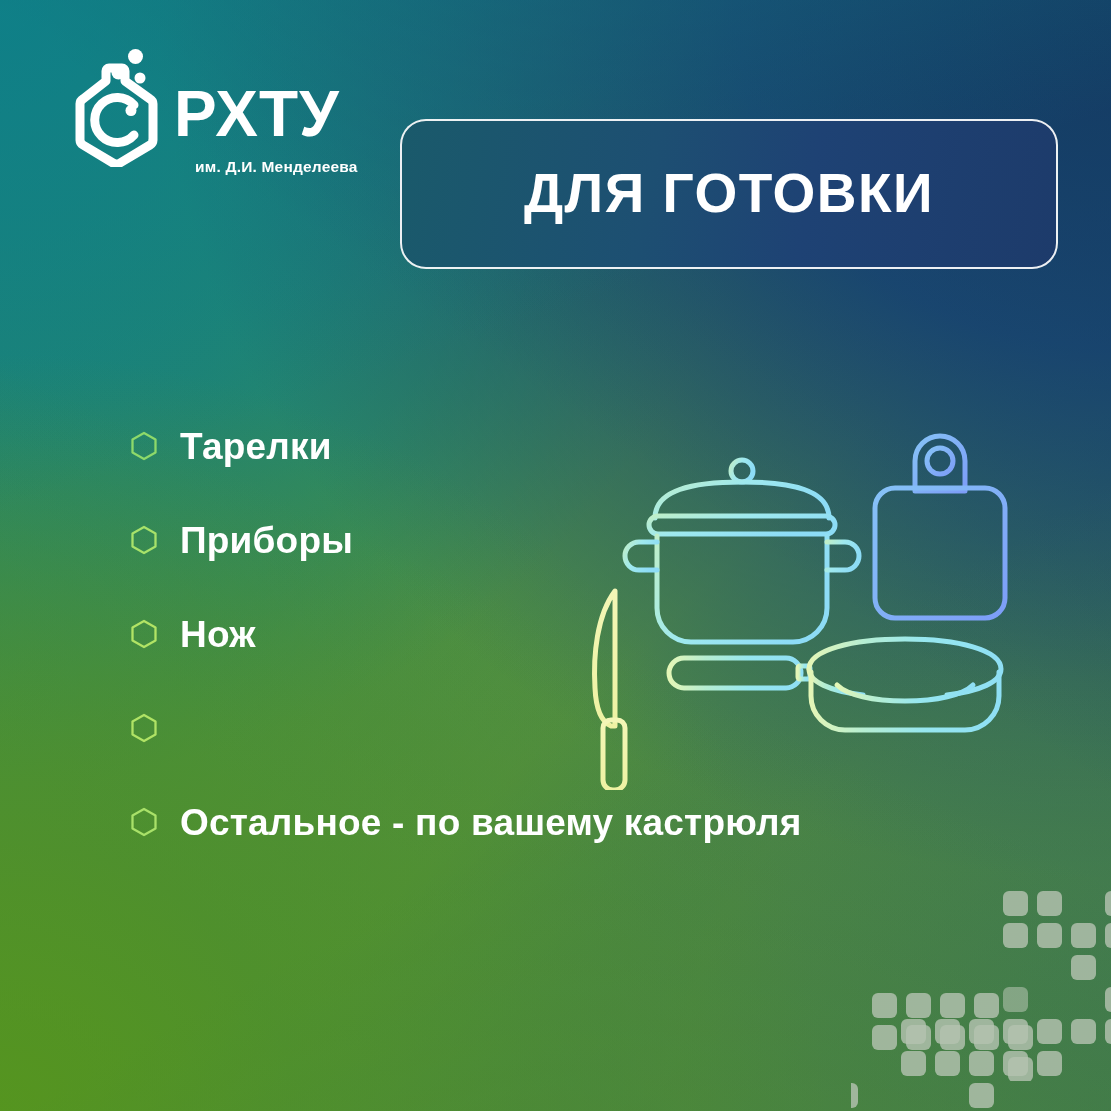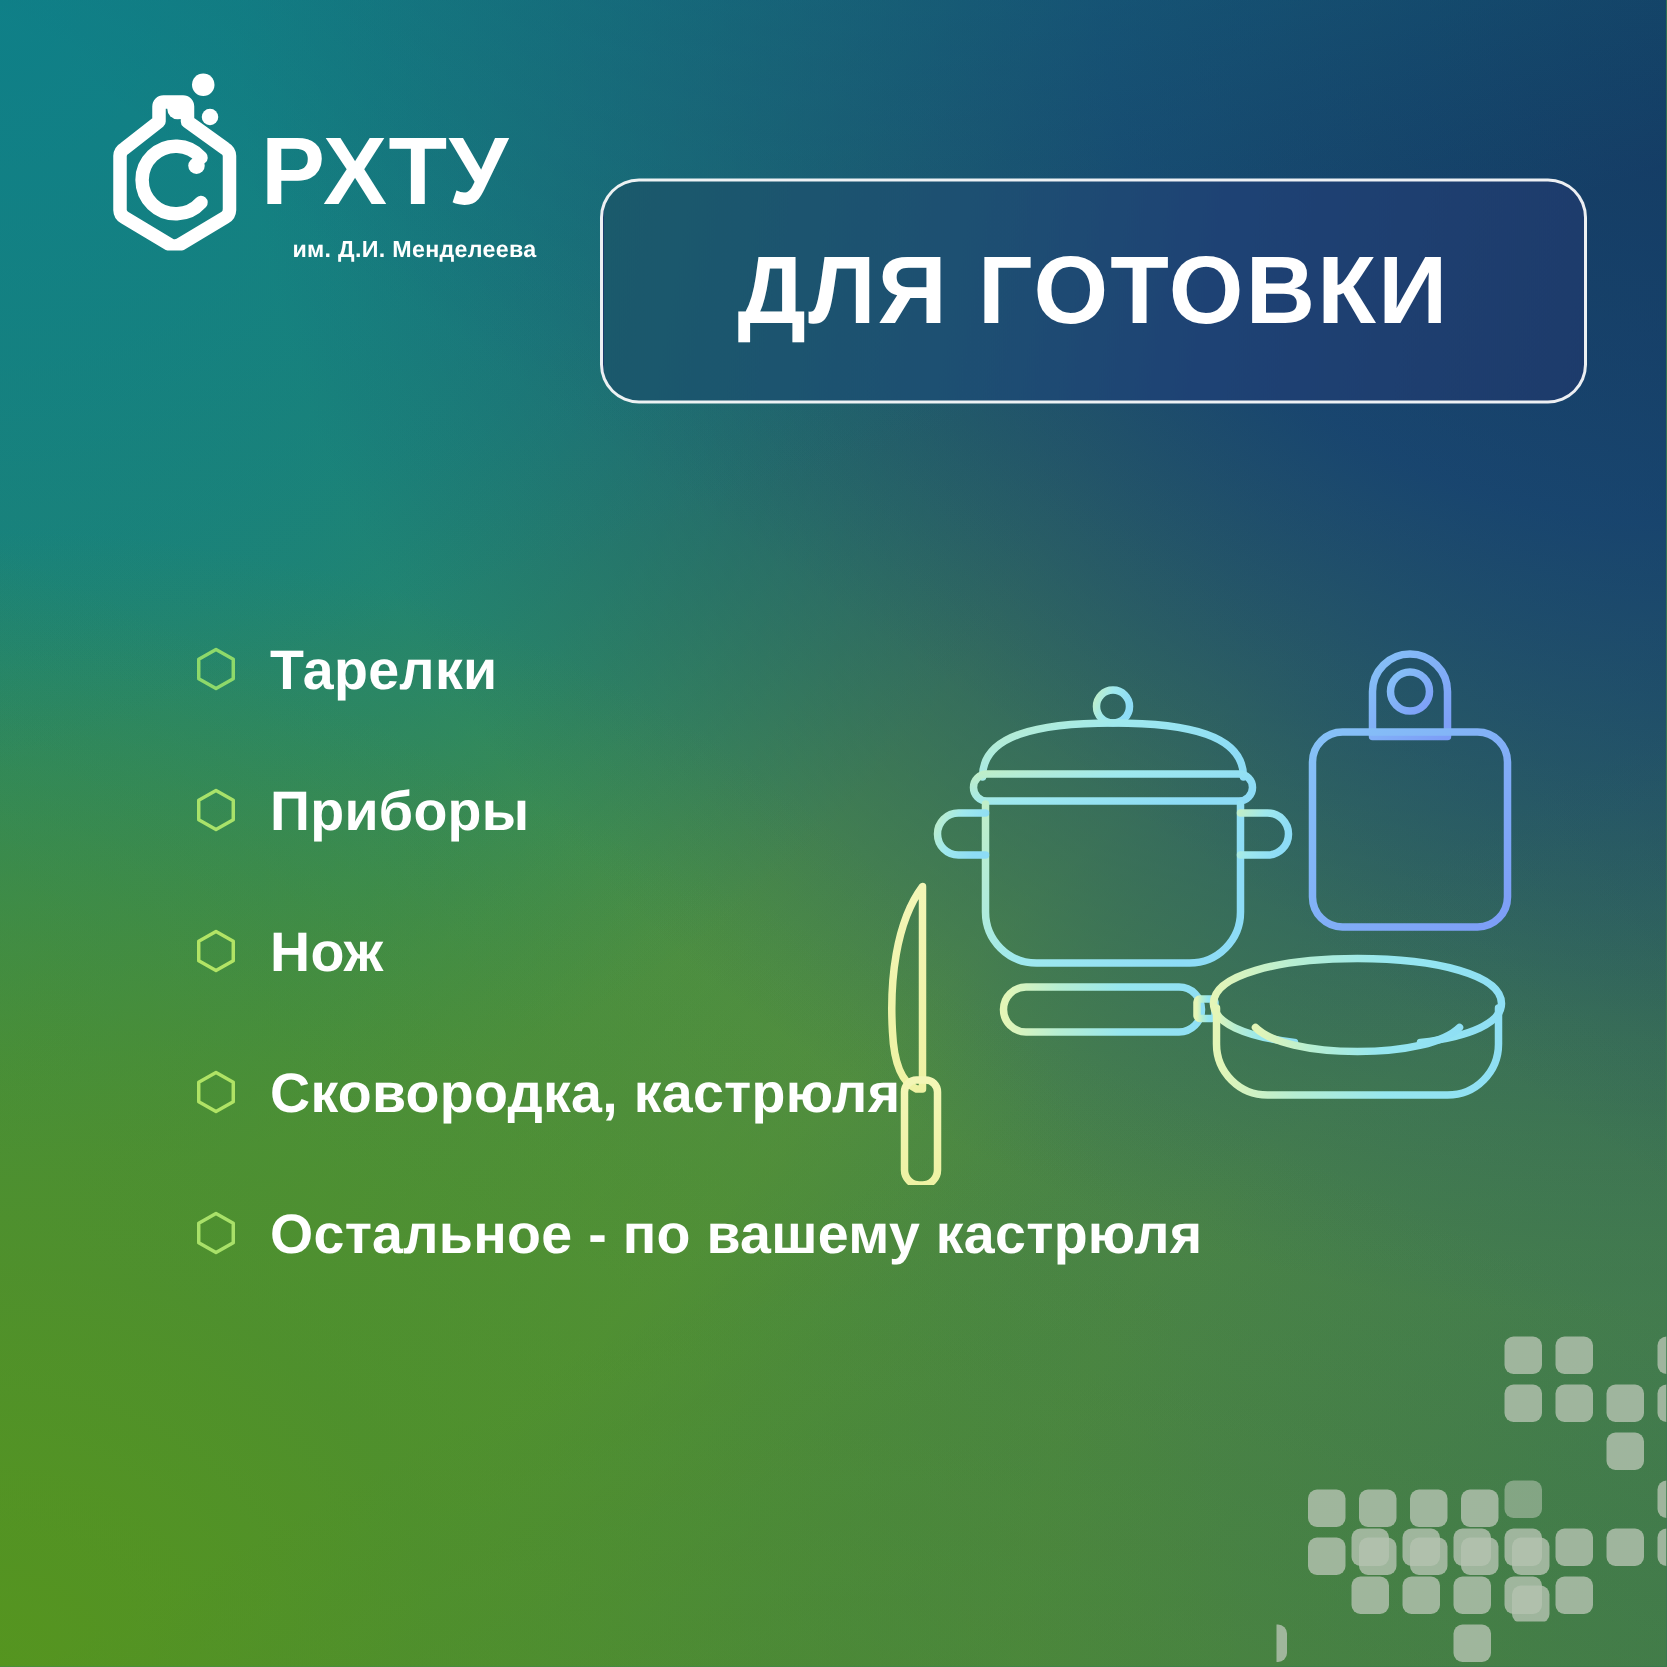--- a/index.html
+++ b/index.html
@@ -41,21 +41,21 @@
   }
 
   
   .banner{
     position:absolute;left:400px;top:119px;width:658px;height:150px;
     border:2px solid rgba(255,255,255,.92);border-radius:26px;
     background:linear-gradient(100deg,#1a5a6b 0%, #1d4f72 38%, #1e4274 62%, #1d3b6b 100%);
     box-sizing:border-box;display:flex;align-items:center;justify-content:center;
   }
   .banner-title{
-    font-size:64px;font-weight:700;color:#ffffff;letter-spacing:1.5px;
+    font-size:55px;font-weight:700;color:#ffffff;letter-spacing:1.5px;
     white-space:nowrap;line-height:1;padding-bottom:2px;
   }
 
   
   .list{position:absolute;left:130px;top:420px;width:830px;}
   .row{display:flex;align-items:center;height:52px;margin-bottom:42px;}
   .hexbullet{width:28px;height:30px;flex:0 0 28px;margin-right:22px;}
   .row-label{
     font-size:37px;font-weight:700;color:#ffffff;line-height:1;white-space:nowrap;
     letter-spacing:.2px;
@@ -116,21 +116,20 @@
     <div class="row">
       <svg class="hexbullet" viewBox="0 0 28 30">
         <polygon points="14,2 25.5,8.5 25.5,21.5 14,28 2.5,21.5 2.5,8.5" fill="none" stroke="#b2e465" stroke-width="2.3" stroke-linejoin="round"></polygon>
       </svg>
       <div class="row-label">Нож</div>
     </div>
     <div class="row">
       <svg class="hexbullet" viewBox="0 0 28 30">
         <polygon points="14,2 25.5,8.5 25.5,21.5 14,28 2.5,21.5 2.5,8.5" fill="none" stroke="#b0e365" stroke-width="2.3" stroke-linejoin="round"></polygon>
       </svg>
-      <div class="row-label">Сковородка, кастрюля</div>
     </div>
     <div class="row">
       <svg class="hexbullet" viewBox="0 0 28 30">
         <polygon points="14,2 25.5,8.5 25.5,21.5 14,28 2.5,21.5 2.5,8.5" fill="none" stroke="#a9e169" stroke-width="2.3" stroke-linejoin="round"></polygon>
       </svg>
       <div class="row-label">Остальное - по вашему кастрюля</div>
     </div>
   </div>
 
   <div class="art">

